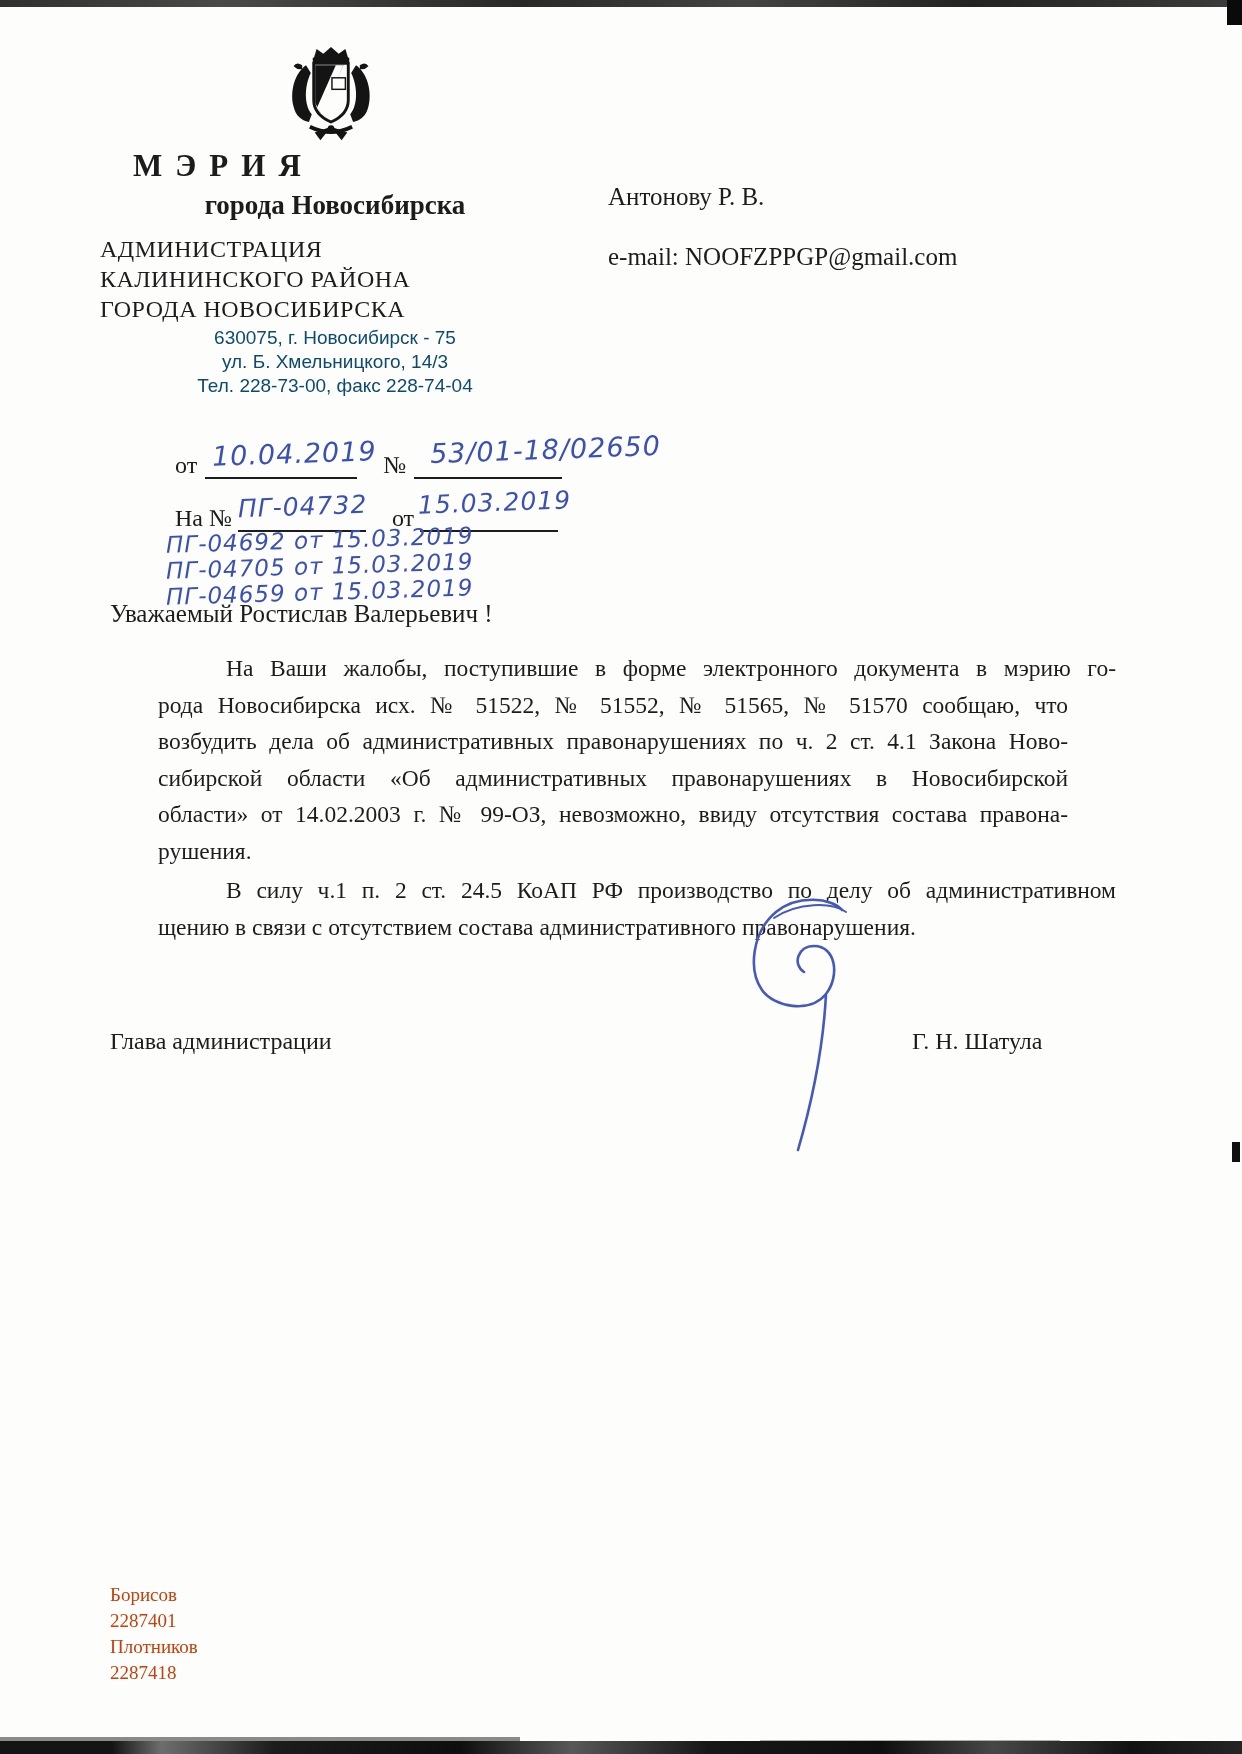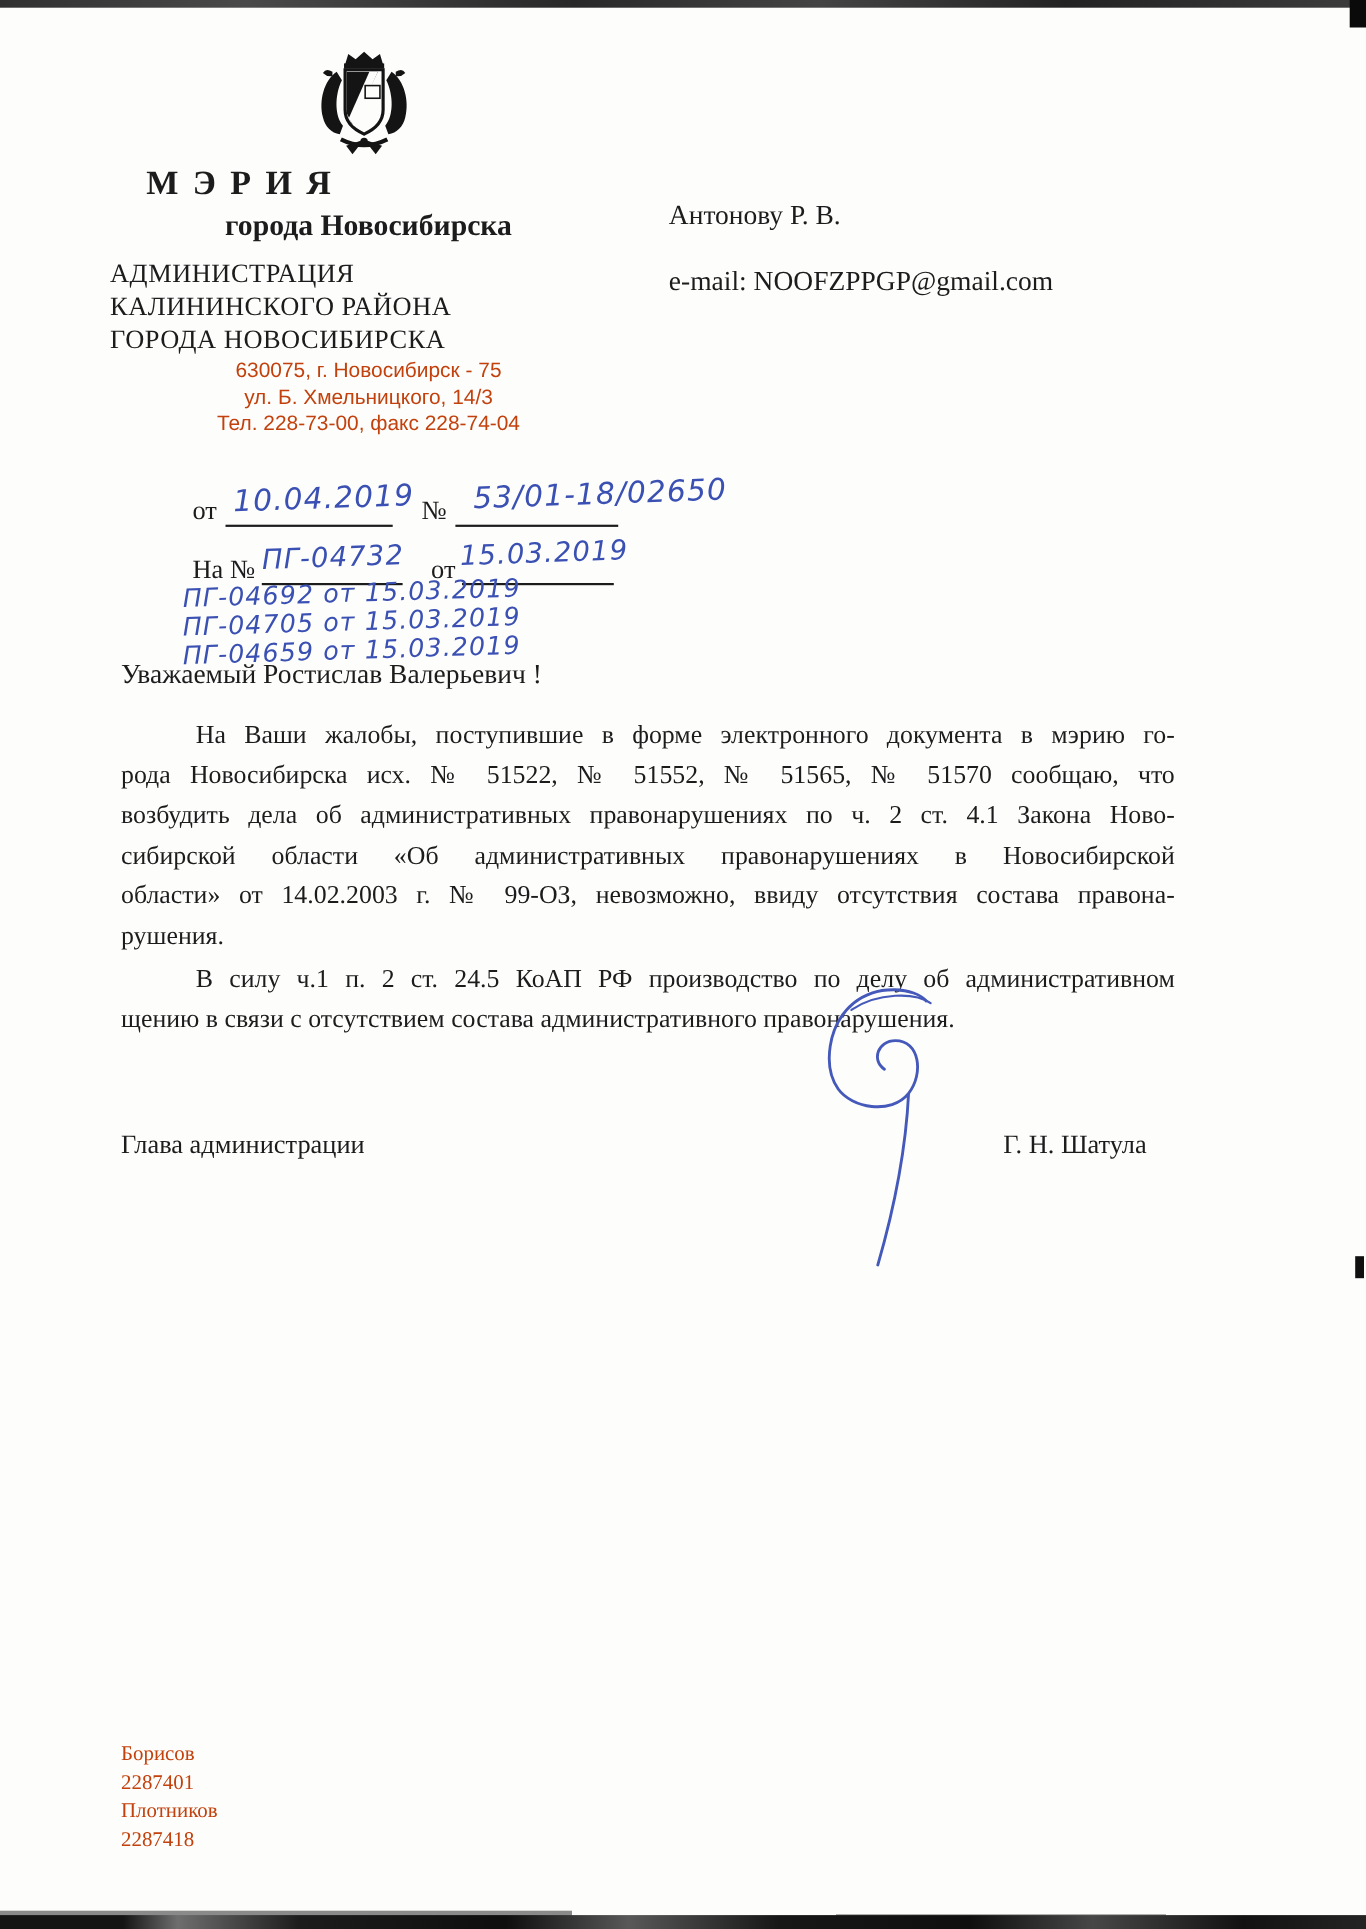--- a/index.html
+++ b/index.html
@@ -25,21 +25,21 @@
 
   
   .emblem{position:absolute;left:283px;top:46px;width:96px;height:102px;}
   .org-title{position:absolute;left:120px;top:148px;width:430px;text-align:left;
     font-size:31px;font-weight:bold;letter-spacing:.42em;text-indent:.42em;}
   .org-subtitle{position:absolute;left:120px;top:190px;width:430px;text-align:center;
     font-size:27px;font-weight:bold;}
   .dept{position:absolute;left:100px;top:234px;width:470px;text-align:left;
     font-size:24px;line-height:30px;letter-spacing:.02em;}
   .addr{position:absolute;left:100px;top:326px;width:470px;text-align:center;
-    font-family:"Liberation Sans", sans-serif;font-size:19px;line-height:24px;color:#c2410c;}
+    font-family:"Liberation Sans", sans-serif;font-size:19px;line-height:24px;color:#0c4a6e;}
 
   
   .recipient-name{position:absolute;left:608px;top:183px;font-size:25px;}
   .recipient-email{position:absolute;left:608px;top:243px;font-size:25px;}
 
   
   .ref-row1{position:absolute;left:175px;top:452px;font-size:24px;}
   .ref-row2{position:absolute;left:175px;top:505px;font-size:24px;}
   .uline{display:inline-block;border-bottom:2px solid #1c1c1c;height:24px;vertical-align:bottom;}
   .u1{width:152px;margin-left:8px;}
@@ -55,21 +55,21 @@
   .hw-notes{position:absolute;left:166px;top:528px;}
   .hw-note{font-family:"DejaVu Sans", sans-serif;font-style:italic;color:#3a50b2;
     font-size:23px;line-height:25px;white-space:nowrap;transform:rotate(-1.8deg);margin-bottom:1px;letter-spacing:1px;}
   .nbsp-gap{display:inline-block;width:26px;}
 
   
   .salutation{position:absolute;left:110px;top:600px;width:958px;text-align:left;font-size:25px;}
   .para{position:absolute;left:110px;width:958px;font-size:23.5px;}
   .p1{top:650px;}
   .p2{top:872px;}
-  .bline{height:36.5px;line-height:36.5px;text-align:justify;text-align-last:justify;white-space:normal;}
+  .bline{height:36.5px;line-height:36.5px;text-align:justify;text-align-last:justify;white-space:normal;margin-left:48px;}
   .bline.first{padding-left:68px;width:890px;}
   .bline.last{text-align-last:left;}
 
   
   .sig-title{position:absolute;left:110px;top:1028px;font-size:24px;}
   .sig-name{position:absolute;left:912px;top:1028px;font-size:24px;}
   .sig-stroke{position:absolute;left:714px;top:888px;width:175px;height:280px;}
 
   
   .footer{position:absolute;left:110px;top:1582px;font-size:19px;line-height:26px;color:#c2410c;}

